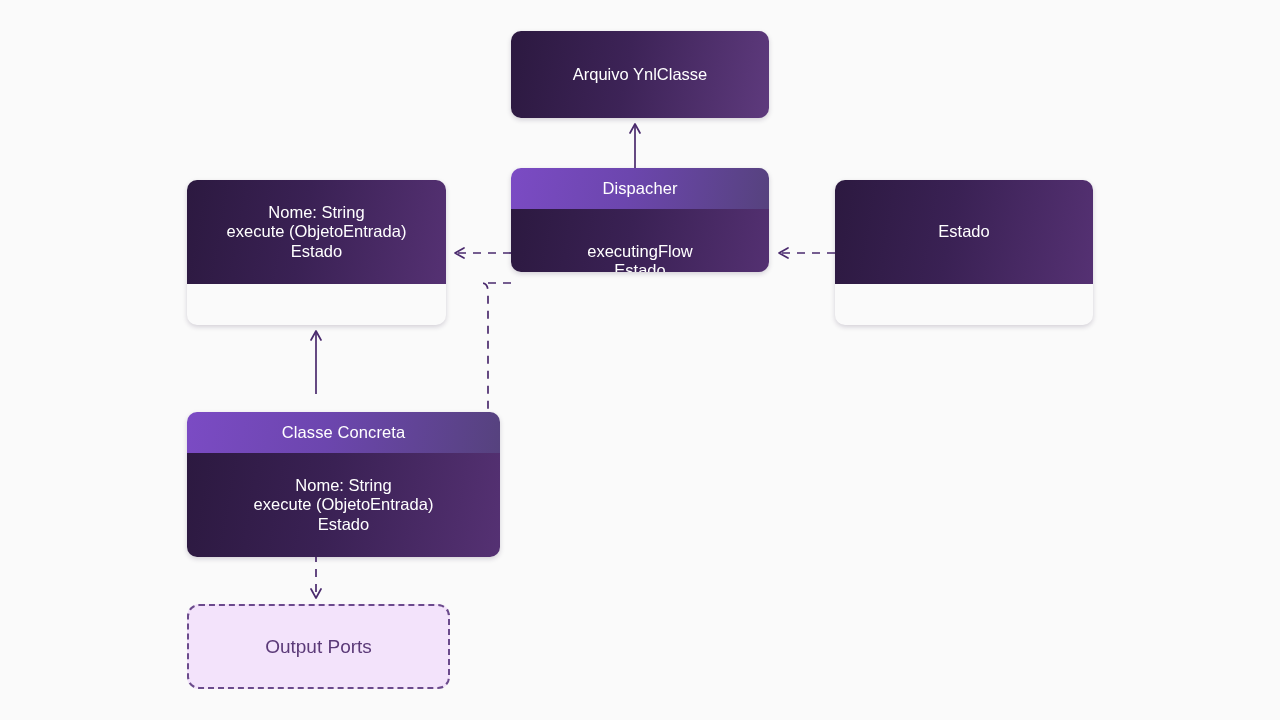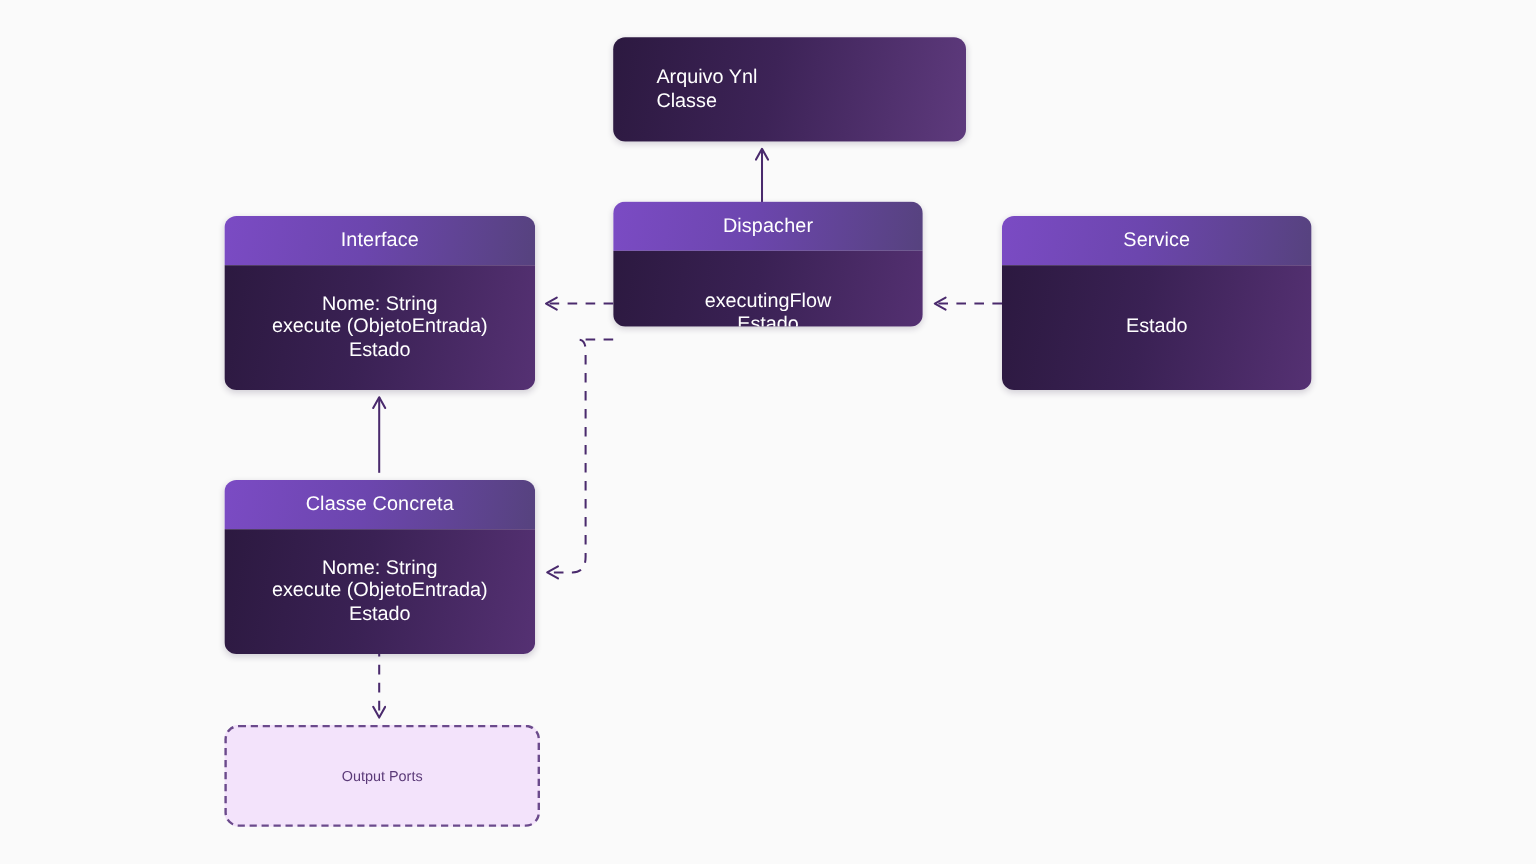--- a/index.html
+++ b/index.html
@@ -60,47 +60,47 @@
     padding: 0 8px;
     box-sizing: border-box;
   }
   .node .body .ln { display: block; white-space: pre; }
 
   
   .node.plain {
     background: linear-gradient(100deg, #2c1940 0%, #3d2357 45%, #5e3a7d 100%);
     color: #ffffff;
     display: flex;
-    flex-direction: column;
+    flex-direction: row;
+    align-items: center;
     justify-content: center;
     font-size: 16.5px;
     line-height: 19.5px;
-    padding-left: 36px;
   }
 
   
   .portbox {
     position: absolute;
     border: 2.5px dashed #6b4a8c;
     border-radius: 12px;
     background: #f3e3fb;
     color: #5b3a78;
     display: flex;
     align-items: center;
     justify-content: center;
-    font-size: 12px;
+    font-size: 19px;
     z-index: 2;
   }
 
   
   #node-arquivo  { left: 511px; top: 31px;  width: 258px; height: 87px; }
   #node-interface{ left: 187px; top: 180px; width: 259px; height: 145px; }
   #node-dispacher{ left: 511px; top: 168px; width: 258px; height: 104px; }
   #node-service  { left: 835px; top: 180px; width: 258px; height: 145px; }
-  #node-concreta { left: 187px; top: 400px; width: 259px; height: 145px; }
+  #node-concreta { left: 187px; top: 412px; width: 313px; height: 145px; }
   #port-output   { left: 187px; top: 604px; width: 259px; height: 81px; }
 
   #node-interface .body,
   #node-dispacher .body,
   #node-service .body,
   #node-concreta .body { height: 104px; }
 </style>
 </head>
 <body>
 
@@ -137,38 +137,36 @@
       <line x1="316" y1="539" x2="316" y2="598" stroke="#4a2a6d" stroke-width="1.7" stroke-dasharray="8 7" marker-end="url(#vhead)"></line>
     </g>
   </svg>
 
   <div class="node plain" id="node-arquivo">
     <span class="ln">Arquivo Ynl</span>
     <span class="ln">Classe</span>
   </div>
 
   <div class="node" id="node-interface">
-    <div class="hdr">Interface</div>
     <div class="body">
       <span class="ln">Nome: String</span>
       <span class="ln">execute (ObjetoEntrada)</span>
       <span class="ln">Estado</span>
     </div>
   </div>
 
   <div class="node" id="node-dispacher">
     <div class="hdr">Dispacher</div>
     <div class="body">
       <span class="ln">executingFlow</span>
       <span class="ln">Estado</span>
     </div>
   </div>
 
   <div class="node" id="node-service">
-    <div class="hdr">Service</div>
     <div class="body">
       <span class="ln">Estado</span>
     </div>
   </div>
 
   <div class="node" id="node-concreta">
     <div class="hdr">Classe Concreta</div>
     <div class="body">
       <span class="ln">Nome: String</span>
       <span class="ln">execute (ObjetoEntrada)</span>

